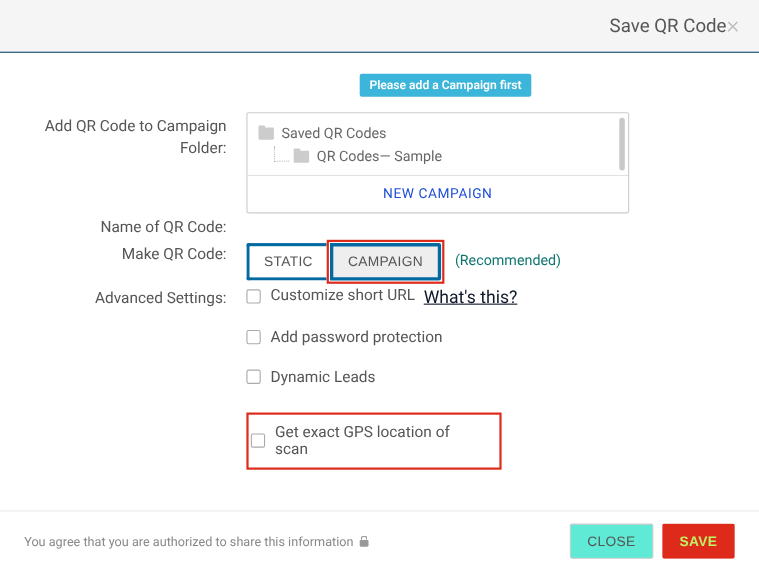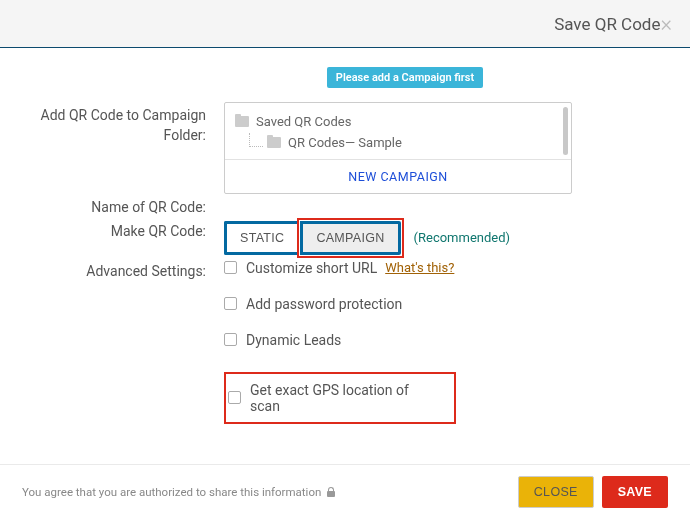--- a/index.html
+++ b/index.html
@@ -63,21 +63,21 @@
   }
   .seg-btn.left { border-right: none; border-radius: 2px 0 0 2px; }
   .seg-btn.right { border-radius: 0 2px 2px 0; }
   .seg-btn.active { background: #eee; }
   .highlight-box { border: 2px solid #dd2a1b; display: inline-flex; padding: 1px; }
   .recommended { color: #0f766e; font-size: 13px; margin-left: 10px; }
   .help-text { font-size: 12.5px; color: #777; line-height: 1.55; margin-top: 12px; width: 400px; }
   .adv-list { display: flex; flex-direction: column; gap: 20px; padding-top: 2px; }
   .chk-row { display: flex; align-items: center; font-size: 14px; color: #555; }
   .chk { width: 13px; height: 13px; border: 1px solid #aaa; border-radius: 2px; margin-right: 9px; background: #fff; cursor: pointer; flex-shrink: 0; }
-  .whats-this { margin-left: 8px; font-size: 13px; color: #a16207; text-decoration: underline; text-decoration-style: solid; cursor: pointer; text-align: right; }
+  .whats-this { margin-left: 8px; font-size: 16px; color: #0f172a; text-decoration: underline; text-decoration-style: solid; cursor: pointer; text-align: right; }
   .gps-highlight {
     border: 2px solid #dd2a1b; padding: 8px 18px 8px 2px; margin-top: 4px;
     display: inline-flex; width: 232px;
   }
   .gps-highlight .chk-row { padding-left: 0; }
   .gps-highlight .chk { margin-left: 0; }
   .modal-footer {
     position: absolute; bottom: 0; left: 0; right: 0;
     border-top: 1px solid #eaeaea; height: 54px;
     display: flex; align-items: center; justify-content: space-between;
@@ -91,22 +91,22 @@
   }
   .lock-icon::after {
     content: ""; position: absolute; top: 0; left: 1px; width: 4px; height: 4px;
     border: 1px solid #999; border-bottom: none; border-radius: 4px 4px 0 0;
   }
   .footer-btns { display: flex; gap: 8px; }
   .btn {
     font-size: 12.5px; padding: 8px 15px; border-radius: 2px; cursor: pointer;
     letter-spacing: 0.3px; border: 1px solid transparent;
   }
-  .btn-close { background: #eab308; border-color: #ccc; color: #555; }
-  .btn-save { background: #dd2a1b; color: #ffffff; font-weight: 600; }
+  .btn-close { background: #5eead4; border-color: #ccc; color: #555; }
+  .btn-save { background: #dd2a1b; color: #bef264; font-weight: 600; }
 </style>
 </head>
 <body>
 
 <div class="modal-header">
   <div class="title">Save QR Code</div>
   <div class="close">×</div>
 </div>
 
 <div class="modal-body">

